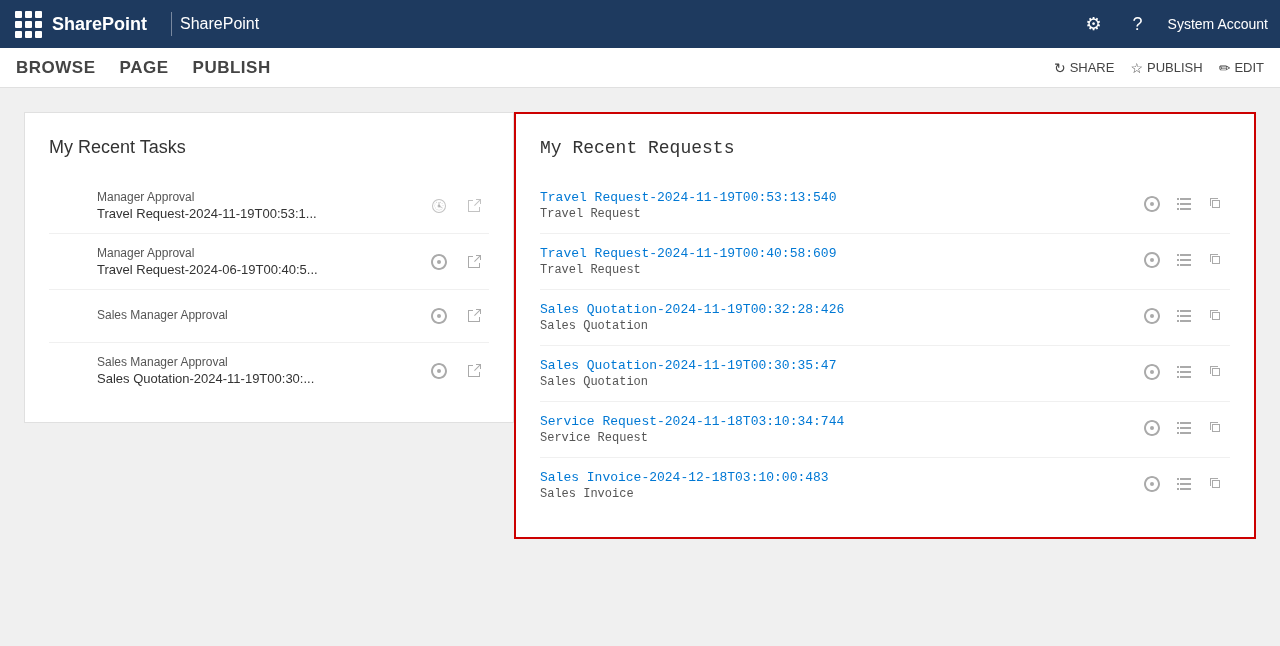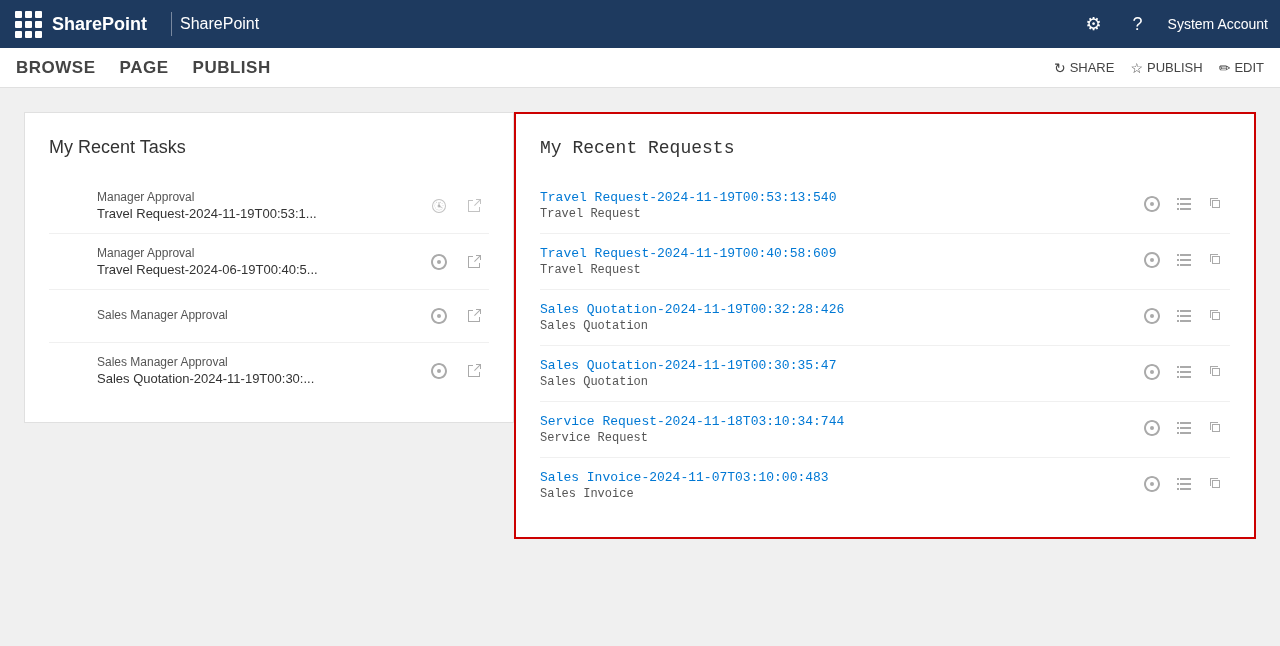--- a/index.html
+++ b/index.html
@@ -383,21 +383,21 @@
         <div class="req-icon-btn">
           <svg width="16" height="16" viewBox="0 0 16 16" fill="#aaa">
               <path d="M4 4v8h8V4H4zm1 1h6v6H5V5zM2 2v8h1V3h7V2H2z"></path>
             </svg>
         </div>
       </div>
     </div>
 
     <div class="request-item">
       <div class="request-info">
-        <a class="request-link">Sales Invoice-2024-11-07T03:10:00:483</a>
+        <a class="request-link">Sales Invoice-2024-12-18T03:10:00:483</a>
         <div class="request-type">Sales Invoice</div>
       </div>
       <div class="request-icons">
         <div class="req-icon-btn">
           <svg width="16" height="16" viewBox="0 0 16 16" fill="#aaa">
               <circle cx="8" cy="8" r="2"></circle>
               <path d="M8 0C3.6 0 0 3.6 0 8s3.6 8 8 8 8-3.6 8-8-3.6-8-8-8zm0 14c-3.3 0-6-2.7-6-6s2.7-6 6-6 6 2.7 6 6-2.7 6-6 6z"></path>
             </svg>
         </div>
         <div class="req-icon-btn">

